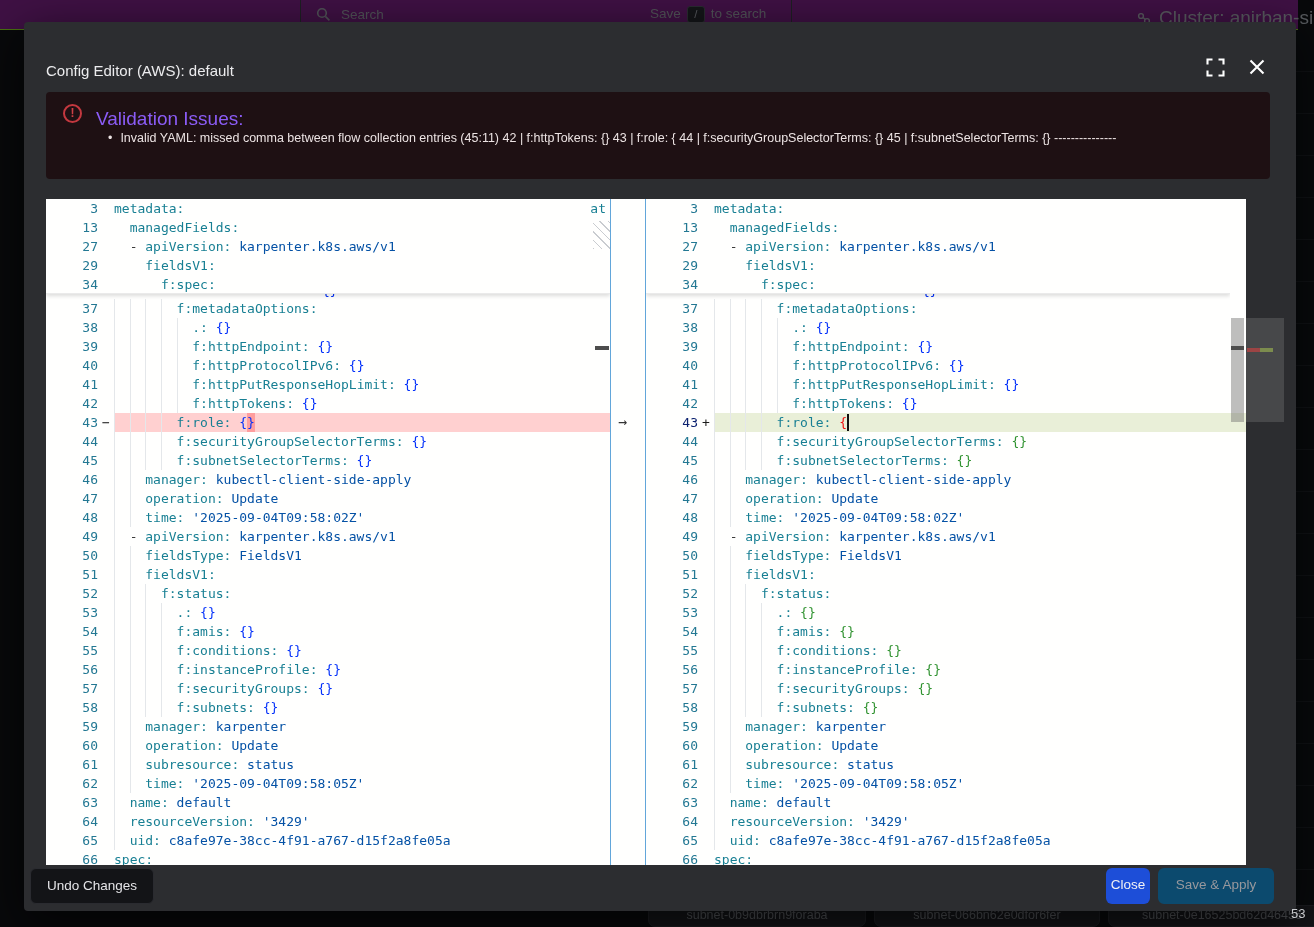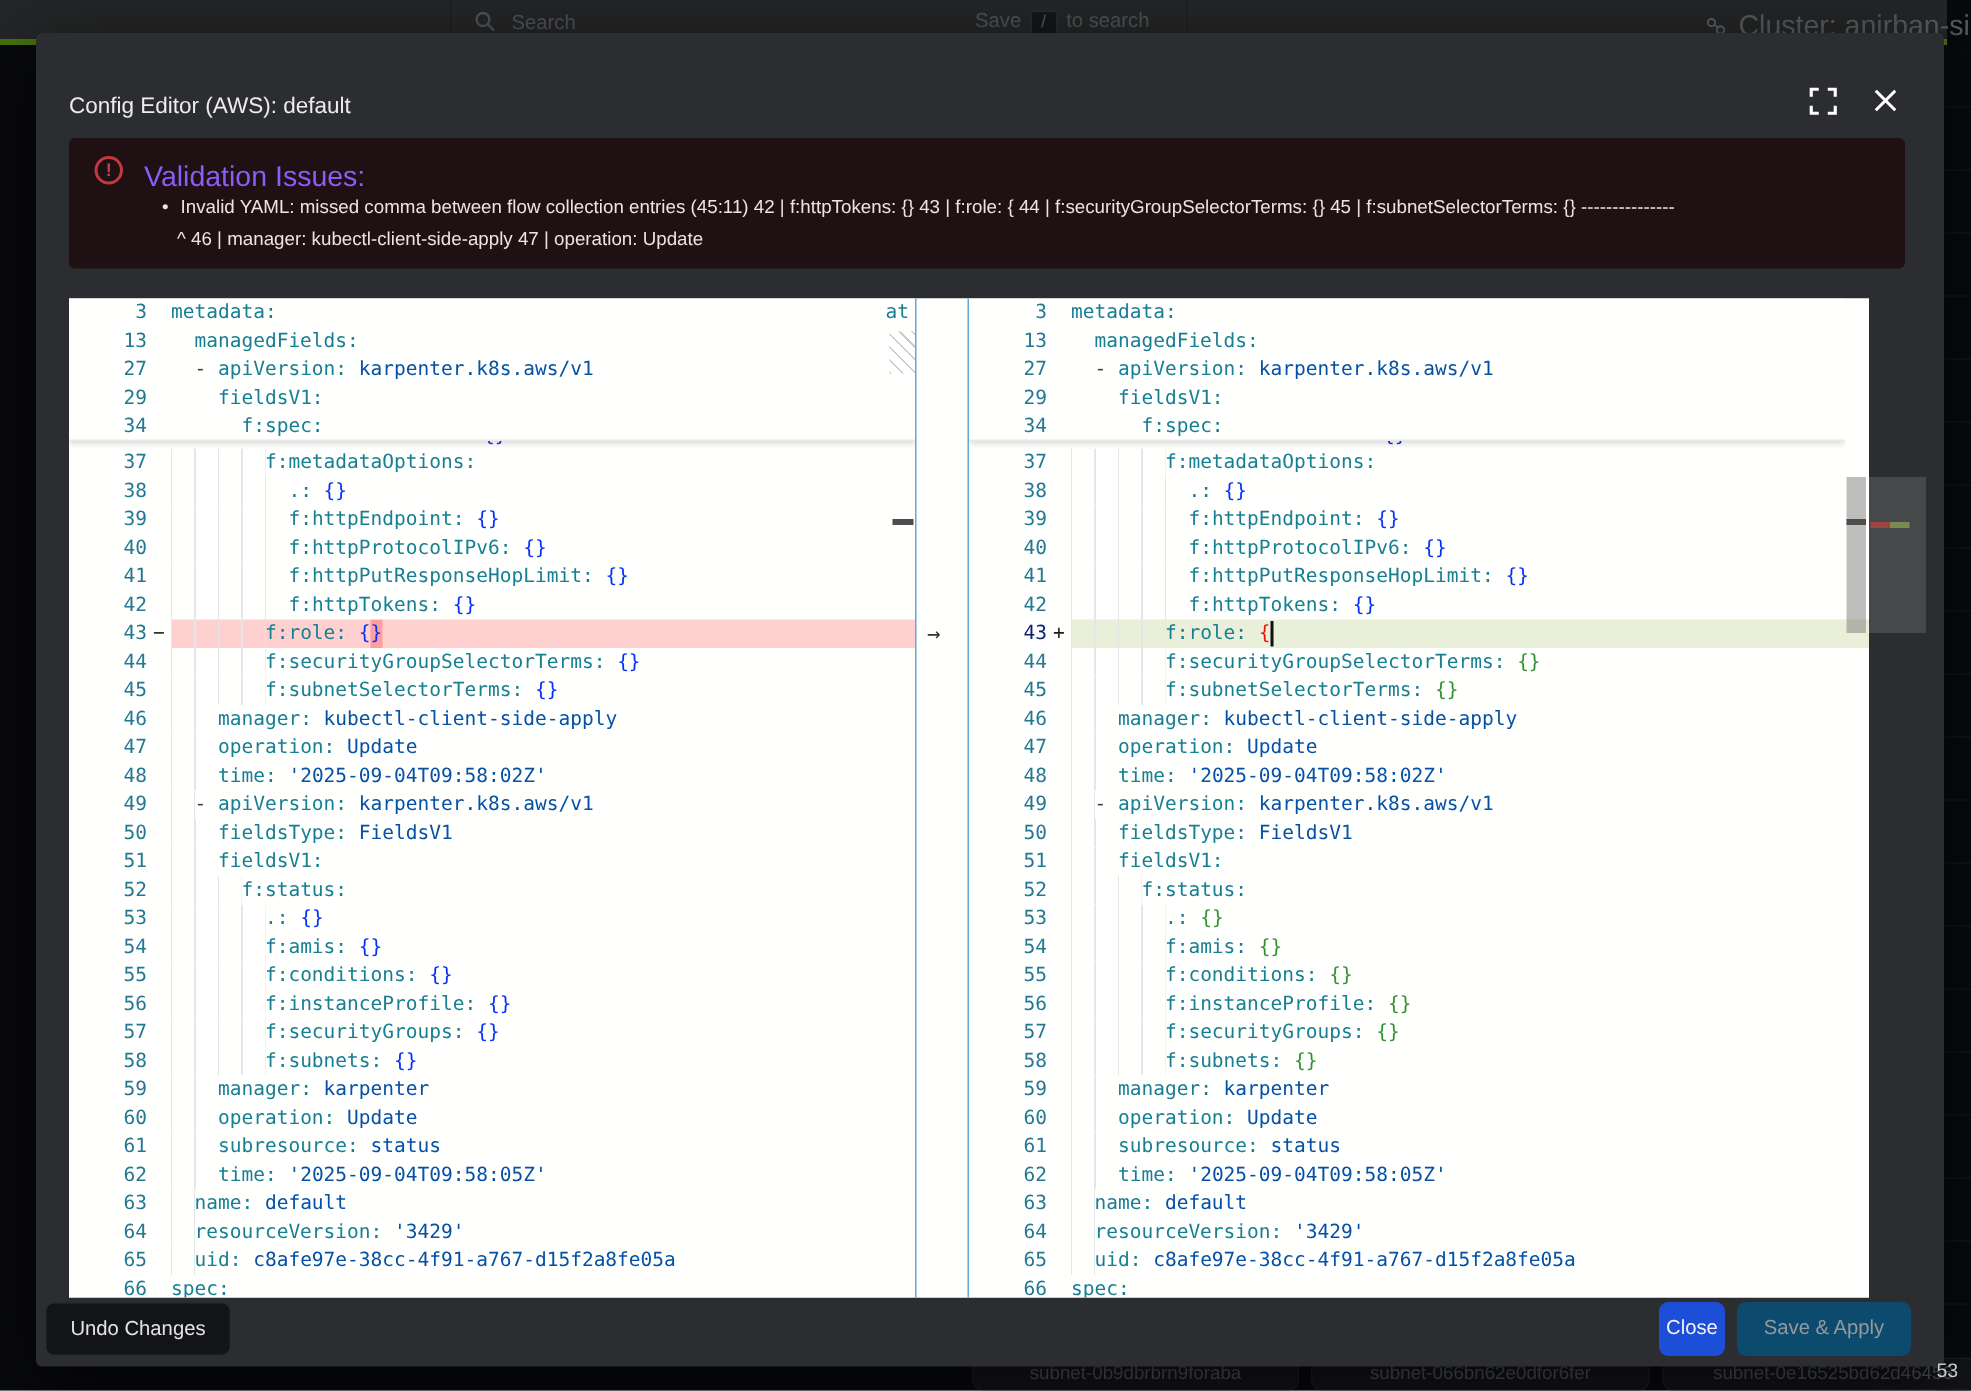--- a/index.html
+++ b/index.html
@@ -1,20 +1,20 @@
 <!DOCTYPE html>
 <html><head>
 <meta charset="utf-8">
 <style>
   * { box-sizing: border-box; margin: 0; padding: 0; }
   html,body { width:1314px; height:927px; }
   body { position:relative; overflow:hidden; background:#0b0c0e; font-family:"Liberation Sans", sans-serif; }
 
   
-  .topbar { position:absolute; top:0; left:0; right:16px; height:30px; background:#404040; border-bottom:4px solid #84cc16; z-index:1; }
+  .topbar { position:absolute; top:0; left:0; right:16px; height:30px; background:#701a75; border-bottom:1px solid #84cc16; z-index:1; }
   .tb-sep { position:absolute; top:0; bottom:0; width:1px; background:#33343a; }
   .search-icon { position:absolute; left:316px; top:7px; }
   .search-ph { position:absolute; left:341px; top:7px; color:#8f9298; font-size:13.5px; }
   .press-hint { position:absolute; left:650px; top:6px; color:#8f9298; font-size:13.5px; white-space:nowrap; }
   .key-badge { display:inline-block; border:1px solid #4a4b52; background:#222327; border-radius:3px; min-width:18px; text-align:center; padding:0 4px; margin:0 6px; font-size:11.5px; height:17px; line-height:15px; color:#9b9ea4; }
   .cluster { position:absolute; left:1136px; top:7px; color:#9da0a6; font-size:19px; white-space:nowrap; }
   .cluster svg { vertical-align:-3px; margin-right:7px; }
   .right-strip { position:absolute; right:0; top:30px; bottom:0; width:24px; z-index:1; background:#0c0d0f;
                  background-image:repeating-linear-gradient(to bottom, transparent 0 41px, #1b1c20 41px 42px); }
   .pill { position:absolute; top:905px; height:22px; background:#1f2024; border:1px solid #2e2f34; border-radius:7px;
@@ -148,21 +148,20 @@
   <div class="icon-btn icon-close">
     <svg width="18" height="18" viewBox="0 0 18 18">
         <path d="M2.5 2.5l13 13 M15.5 2.5l-13 13" stroke="#ffffff" stroke-width="2.1"></path>
       </svg>
   </div>
 
   <div class="banner">
     <div class="banner-icon">!</div>
     <div class="banner-title">Validation Issues:</div>
     <div class="banner-line banner-line1"><span class="blt">•</span><span>Invalid YAML: missed comma between flow collection entries (45:11) 42 | f:httpTokens: {} 43 | f:role: { 44 | f:securityGroupSelectorTerms: {} 45 | f:subnetSelectorTerms: {} ---------------</span></div>
-    <div class="banner-line banner-line2">^ 46 | manager: kubectl-client-side-apply 47 | operation: Update</div>
   </div>
 
   <div class="editor">
     <div class="pane pane-left">
       <div class="code-body">
           <div class="crow"><span class="lnum">37</span><span class="lsign"></span><span class="ltext"><span class="ind" style="width: 8ch;"></span><span class="tok-k">f:metadataOptions:</span></span></div>
           <div class="crow"><span class="lnum">38</span><span class="lsign"></span><span class="ltext"><span class="ind" style="width: 10ch;"></span><span class="tok-k">.:</span><span class="tok-b"> {}</span></span></div>
           <div class="crow"><span class="lnum">39</span><span class="lsign"></span><span class="ltext"><span class="ind" style="width: 10ch;"></span><span class="tok-k">f:httpEndpoint:</span><span class="tok-b"> {}</span></span></div>
           <div class="crow"><span class="lnum">40</span><span class="lsign"></span><span class="ltext"><span class="ind" style="width: 10ch;"></span><span class="tok-k">f:httpProtocolIPv6:</span><span class="tok-b"> {}</span></span></div>
           <div class="crow"><span class="lnum">41</span><span class="lsign"></span><span class="ltext"><span class="ind" style="width: 10ch;"></span><span class="tok-k">f:httpPutResponseHopLimit:</span><span class="tok-b"> {}</span></span></div>

